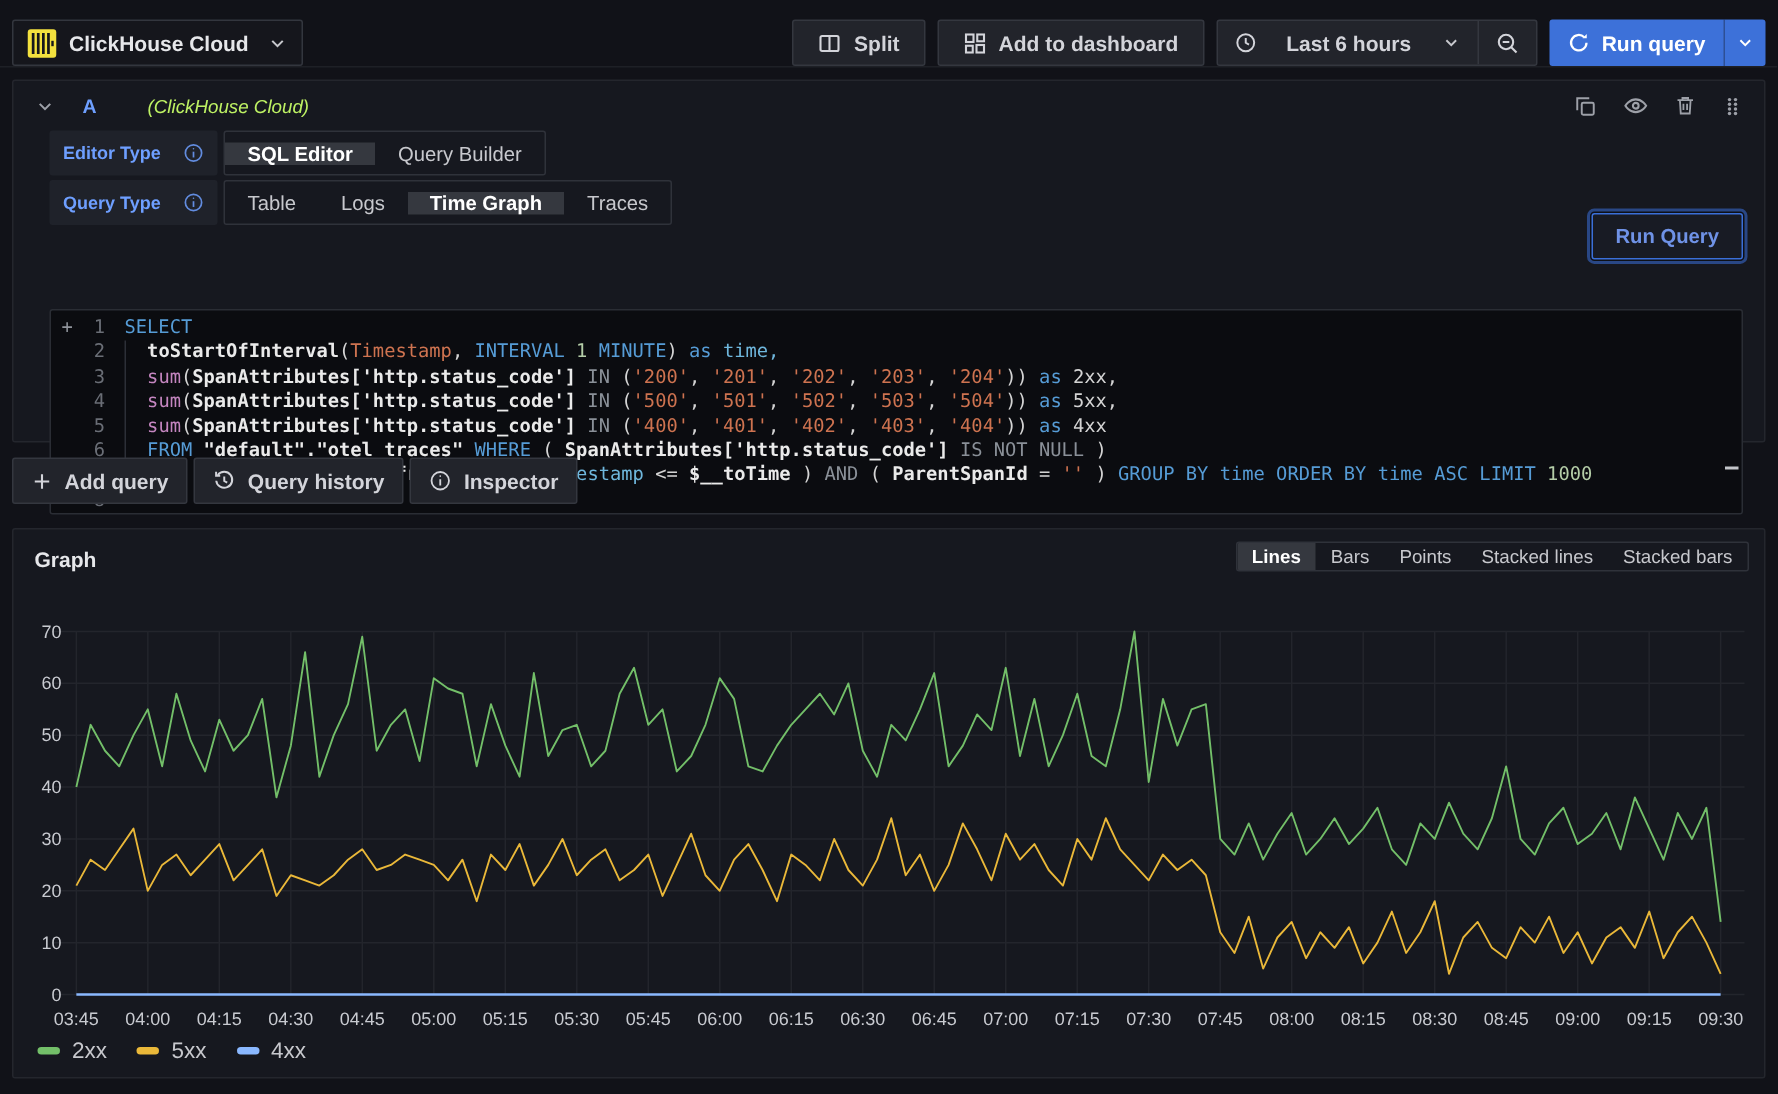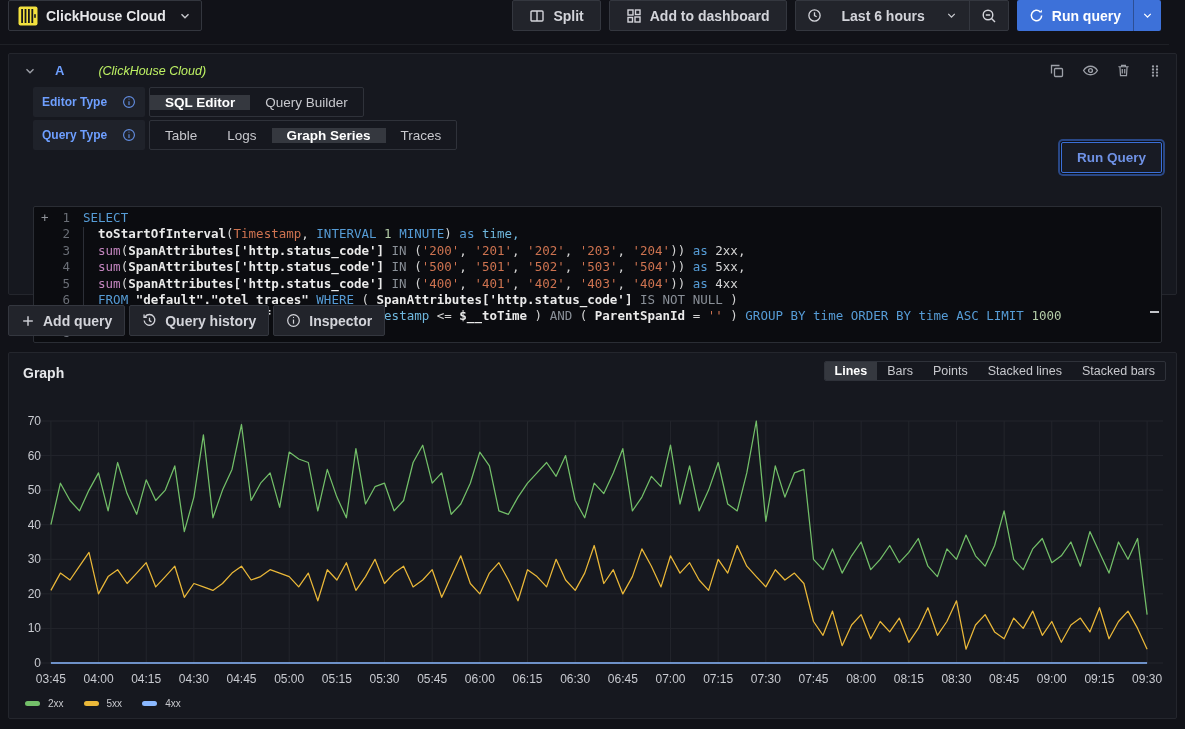--- a/index.html
+++ b/index.html
@@ -5,22 +5,22 @@
   * { box-sizing: border-box; margin: 0; padding: 0; }
   html,body { width:1185px; height:729px; }
   body {
     background:#111218; color:#d8d9dd; overflow:hidden; position:relative;
     font-family:"Liberation Sans", sans-serif; font-size:14px;
   }
   svg { display:block; }
   .ic { flex:0 0 auto; }
 
   
-  .topbar{ position:absolute; top:0; left:0; right:16px; height:45px;
-    display:flex; align-items:flex-start; padding:0 8px; background:#111218;
+  .topbar{ position:absolute; top:0; left:0; right:0; height:45px;
+    display:flex; align-items:flex-end; padding:0 8px; background:#111218;
     border-bottom:1px solid #1e2026; }
   .ds-picker{ display:flex; align-items:center; gap:8px; width:194px; height:31px;
     border:1px solid #33363e; border-radius:2px; padding:0 9px; background:#15161c; cursor:pointer;}
   .ds-picker .lbl{ font-weight:600; color:#e6e7ea; flex:1; }
   .tb-right{ margin-left:auto; display:flex; align-items:center; gap:8px; }
   .tb-btn{ display:flex; align-items:center; gap:8px; height:31px; padding:0 16px;
     background:#22242b; border:1px solid #34373f; border-radius:2px;
     color:#d3d4da; font-weight:600; cursor:pointer; white-space:nowrap; }
   .tb-group{ display:flex; align-items:stretch; height:31px; border:1px solid #34373f;
     border-radius:2px; background:#22242b; overflow:hidden; }
@@ -83,21 +83,21 @@
   .gtitle{ position:absolute; left:14px; top:12px; font-weight:700; color:#e6e7ea; }
   .modes{ position:absolute; right:10px; top:8px; display:flex; align-items:stretch;
     height:20px; border:1px solid #2f323a; border-radius:2px; overflow:hidden; }
   .modes .opt{ display:flex; align-items:center; padding:0 10px; font-size:12.5px;
     color:#c7c8cd; cursor:pointer; white-space:nowrap; }
   .modes .opt.active{ background:#35383f; color:#ffffff; font-weight:700; }
   .chart-wrap{ position:absolute; left:4px; top:38px; }
   .legend{ position:absolute; left:16px; bottom:9px; display:flex; gap:20px; align-items:center; }
   .legend .item{ display:flex; align-items:center; gap:8px; cursor:pointer; }
   .legend .pill{ width:15px; height:5px; border-radius:3px; }
-  .legend .lab{ font-size:10px; color:#c7c8cd; }
+  .legend .lab{ font-size:15px; color:#c7c8cd; }
 </style>
 </head>
 <body>
 
 <div class="topbar">
   <div class="ds-picker">
     <svg class="ic" width="20" height="20" viewBox="0 0 20 20">
       <rect x="0.5" y="0.5" width="19" height="19" rx="2" fill="#f3e13e"></rect>
       <rect x="3.2" y="3" width="1.8" height="14" fill="#15171c"></rect>
       <rect x="6.6" y="3" width="1.8" height="14" fill="#15171c"></rect>
@@ -217,21 +217,21 @@
       <span>Query Type</span>
       <svg class="ic" width="14" height="14" viewBox="0 0 16 16" fill="none" stroke="currentColor" stroke-width="1.3">
           <circle cx="8" cy="8" r="6.2"></circle>
           <line x1="8" y1="7" x2="8" y2="11.4"></line>
           <circle cx="8" cy="4.7" r="0.6" fill="currentColor" stroke="none"></circle>
         </svg>
     </div>
     <div class="segctl">
       <div class="opt">Table</div>
       <div class="opt">Logs</div>
-      <div class="opt active">Graph Series</div>
+      <div class="opt active">Time Graph</div>
       <div class="opt">Traces</div>
     </div>
   </div>
 
   <button class="runquery-btn">Run Query</button>
 
   <div class="code" id="sql-code">
     <div class="indent-guide"></div>
     <div class="cursor-dash"></div>
   <div class="cl"><span class="gut"><span class="plus">+</span>1</span><span class="txt"><span class="tk-kw">SELECT</span></span></div>

